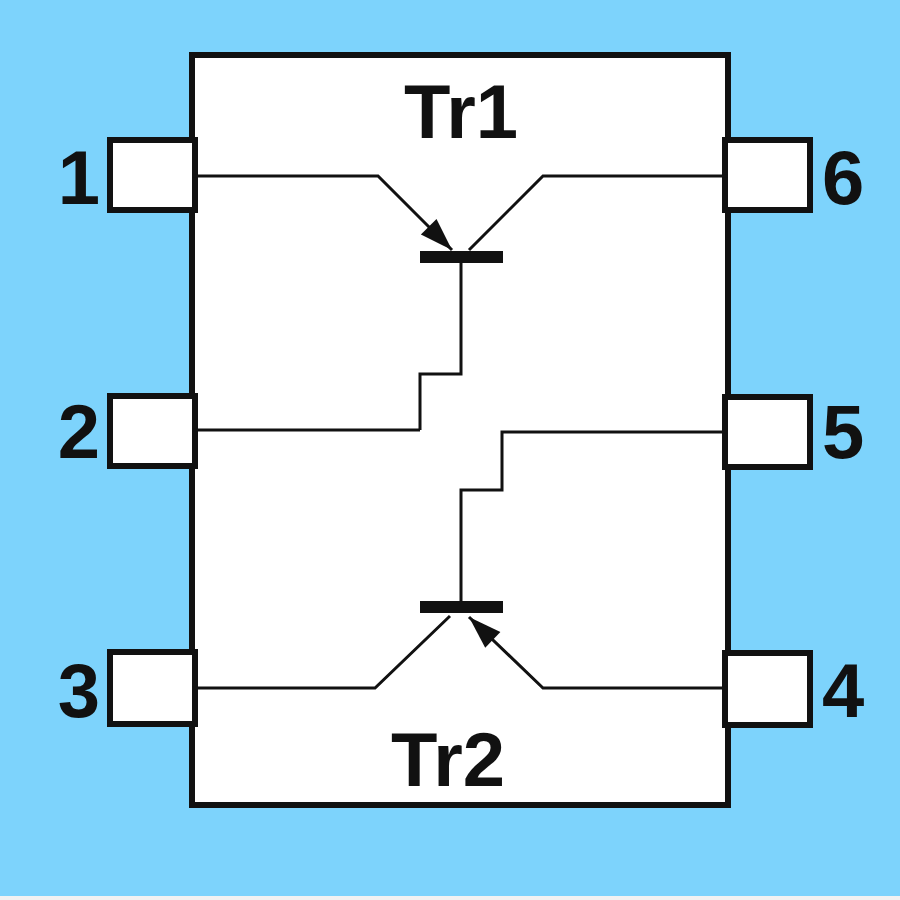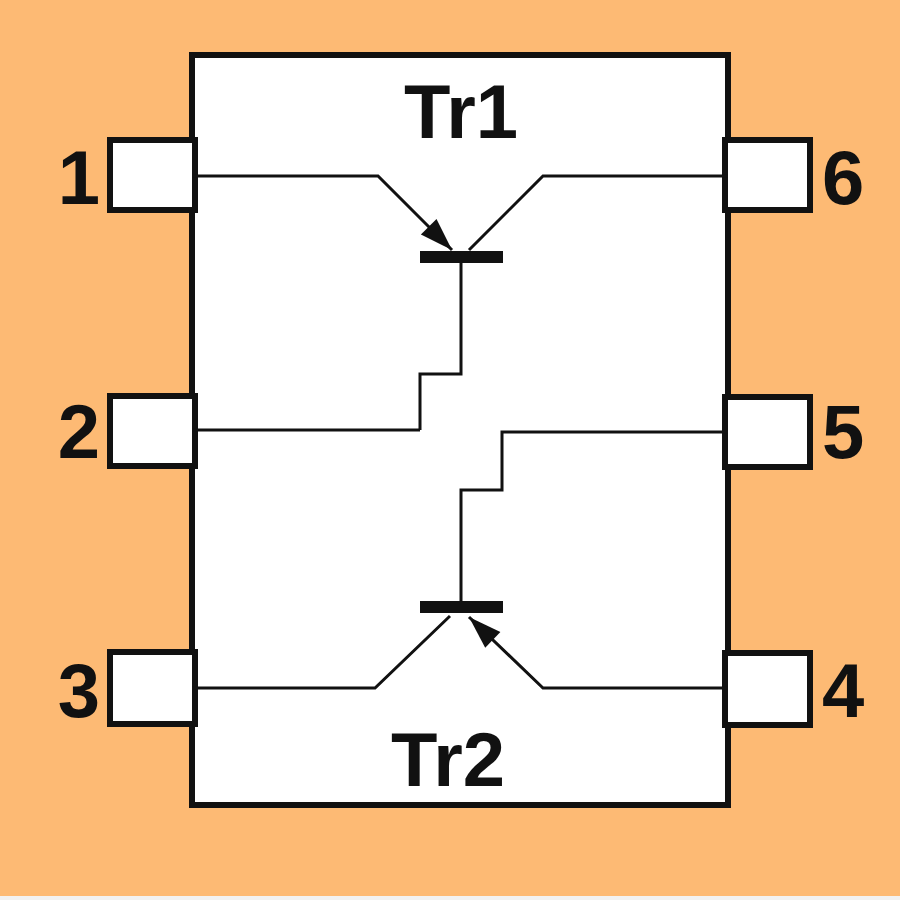--- a/index.html
+++ b/index.html
@@ -8,21 +8,21 @@
     width: 900px;
     height: 900px;
     background: #ffffff;
     overflow: hidden;
     font-family: "Liberation Sans", sans-serif;
   }
   .stage {
     position: relative;
     width: 900px;
     height: 900px;
-    background: #fdba74;
+    background: #7dd3fc;
   }
   svg { display: block; }
   .schem-text {
     font-family: "Liberation Sans", sans-serif;
     font-weight: bold;
     font-size: 76px;
     fill: #111111;
   }
   .bottom-strip {
     position: absolute;

